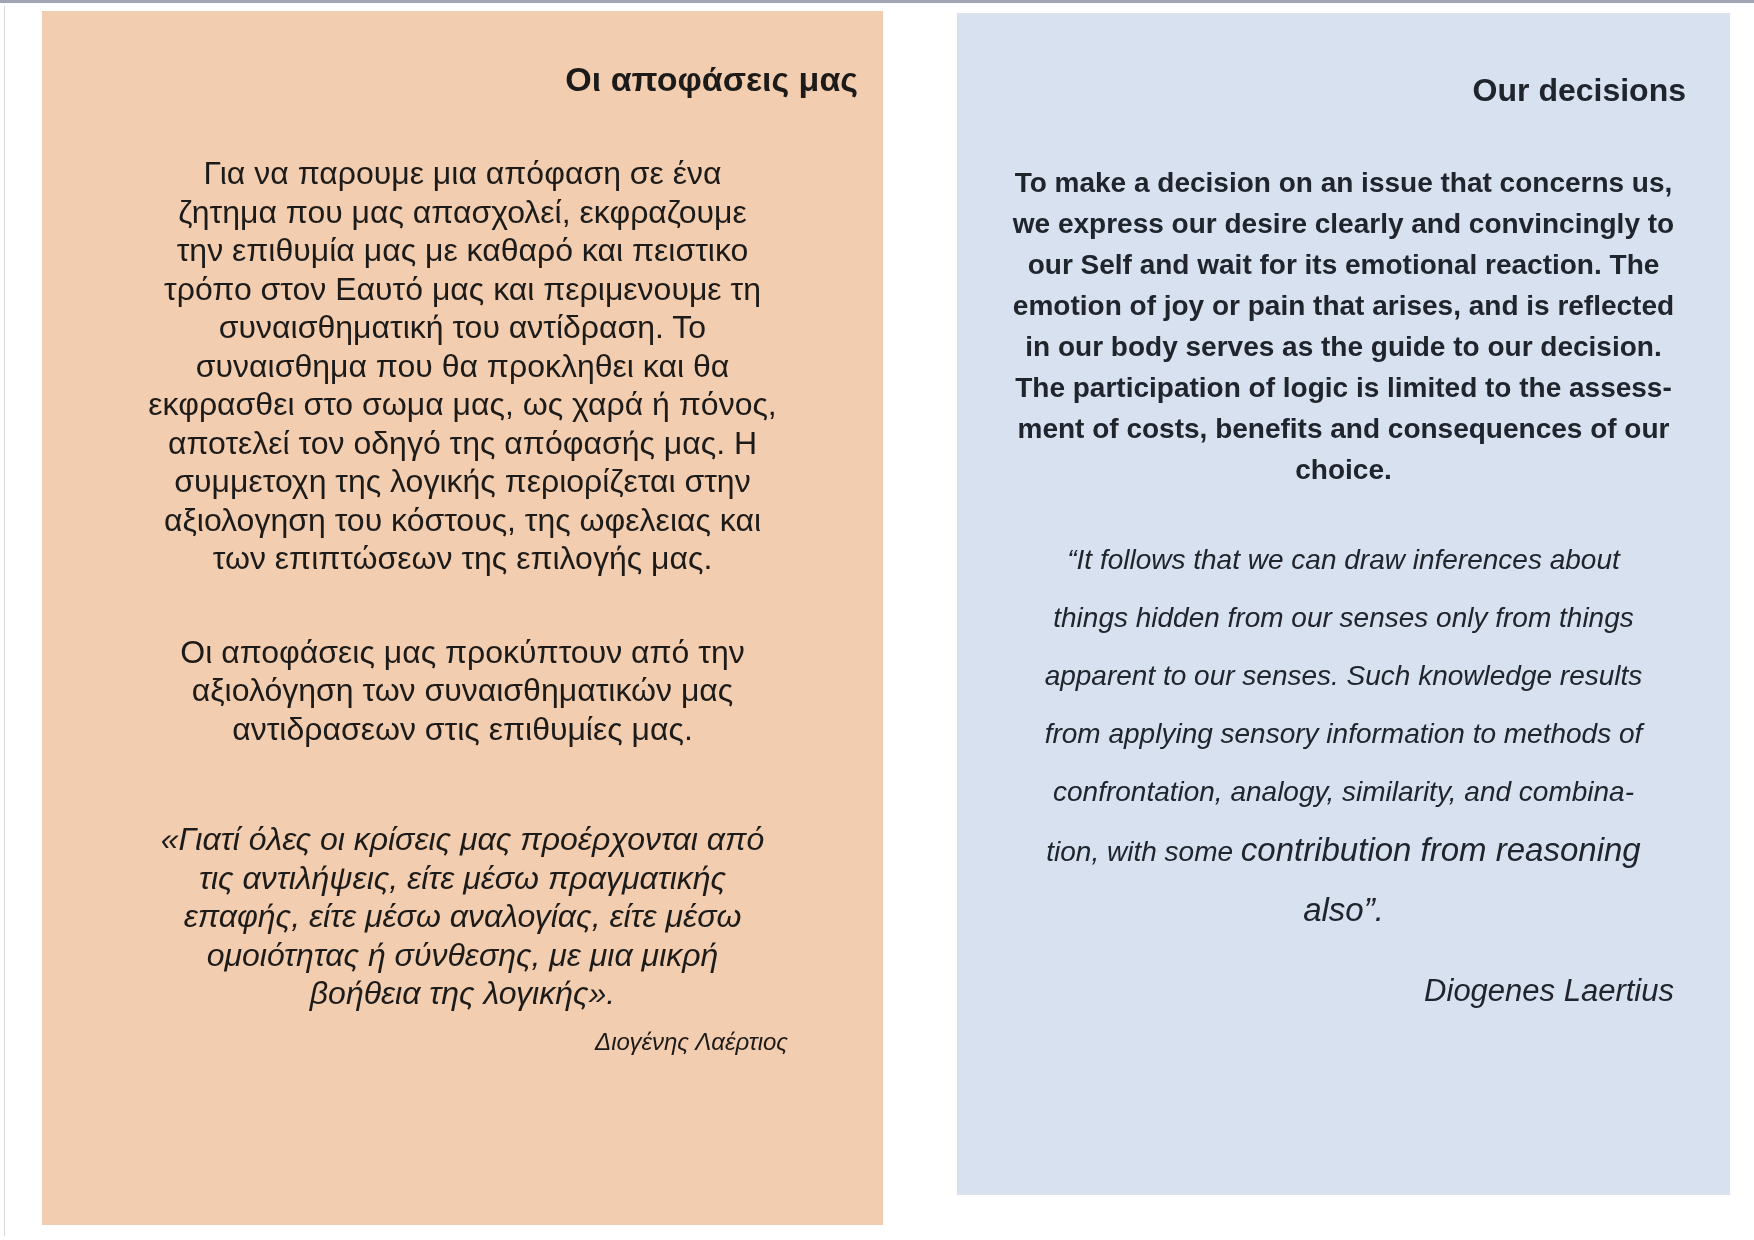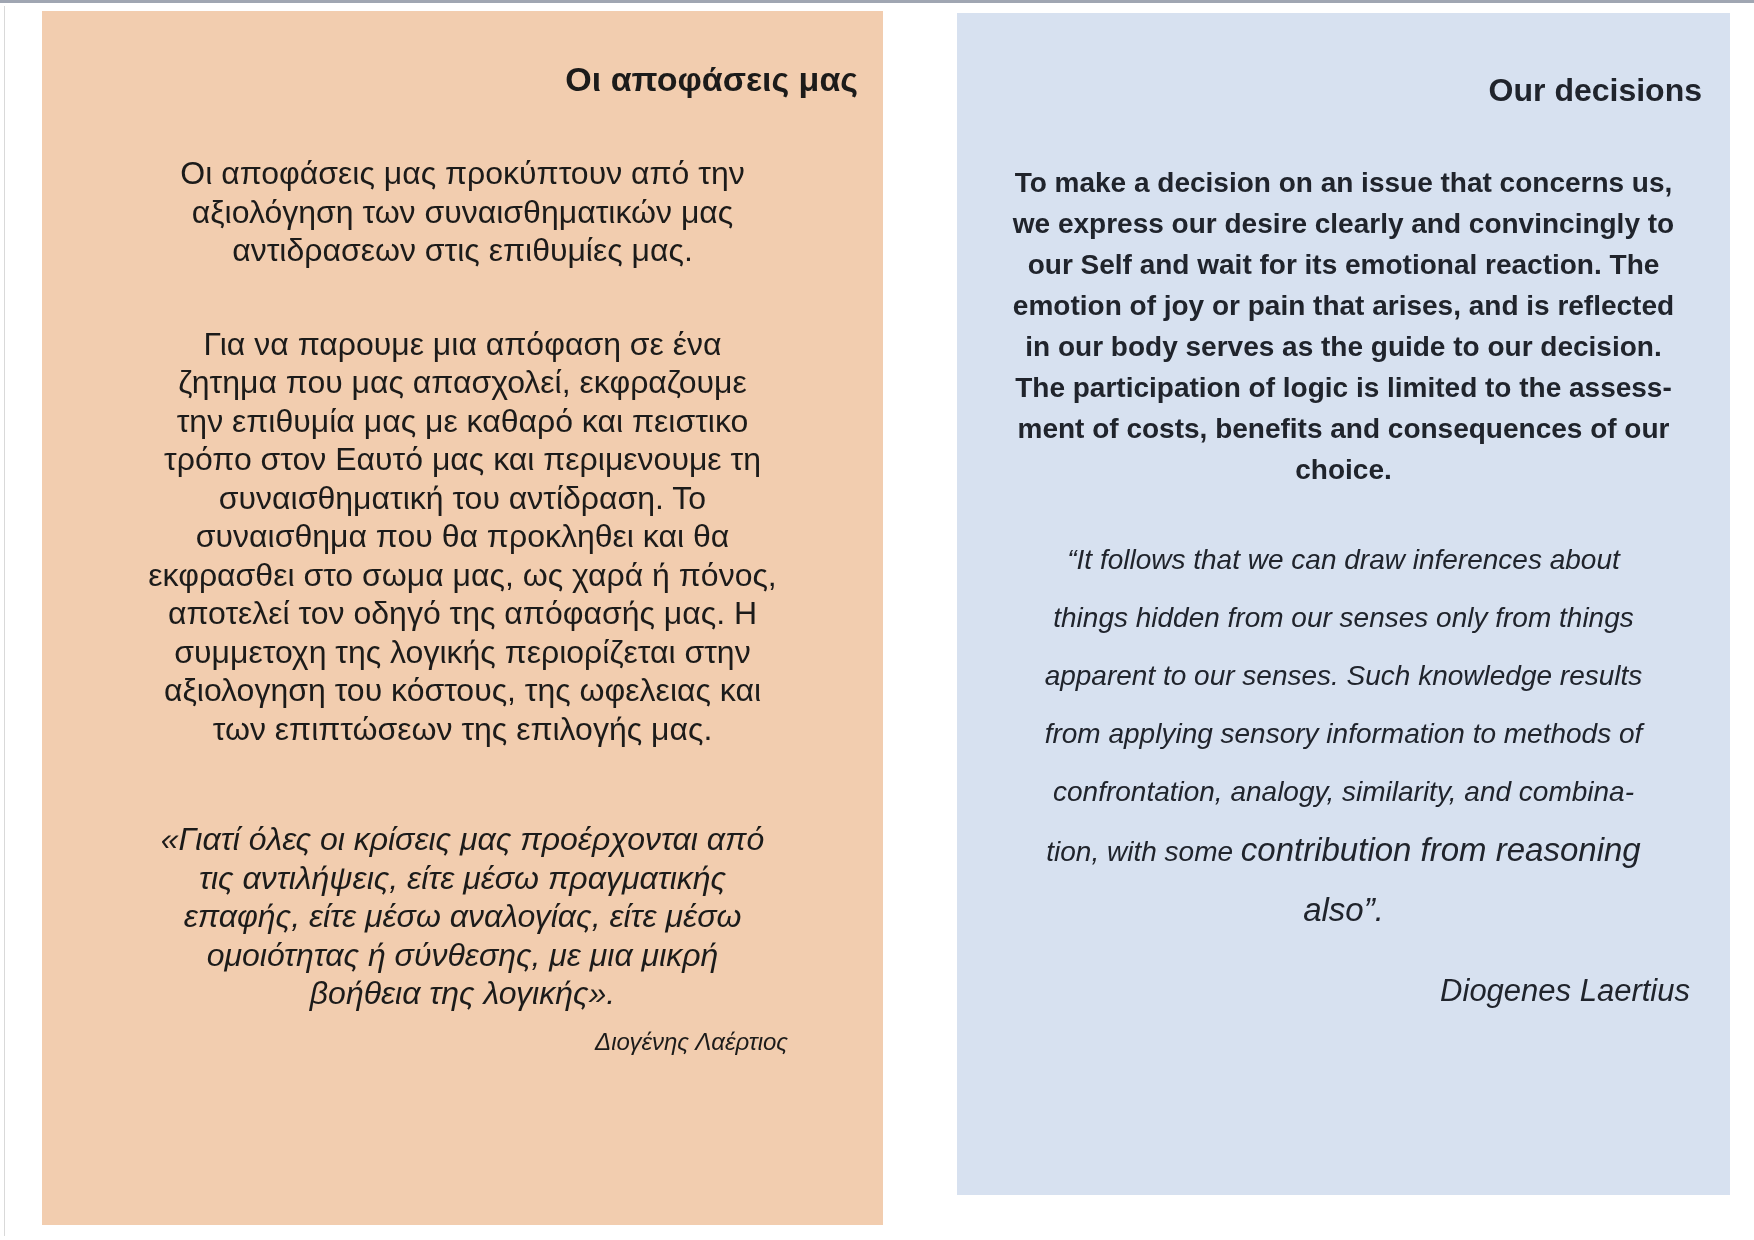--- a/index.html
+++ b/index.html
@@ -35,21 +35,21 @@
     width: 841px; height: 1214px;
     background: #f2cdaf;
     color: #1c1b1a;
     padding: 0 25px;
   }
   .panel-english {
     left: 957px; top: 13px;
     width: 773px; height: 1182px;
     background: #d7e1f0;
     color: #20242c;
-    padding: 0 28px;
+    padding: 0 44px;
   }
   .panel-title {
     text-align: right;
     font-weight: bold;
     white-space: pre-line;
   }
   .panel-greek .panel-title {
     margin-top: 48px;
     font-size: 34px;
     line-height: 40px;
@@ -111,34 +111,34 @@
   }
 </style>
 </head>
 <body>
 
 <div class="top-edge-line"></div>
 <div class="left-edge-line"></div>
 
 <div class="panel panel-greek">
   <div class="panel-title">Οι αποφάσεις μας</div>
-  <div class="para para-1">Οι αποφάσεις μας προκύπτουν από την
-αξιολόγηση των συναισθηματικών μας
-αντιδρασεων στις επιθυμίες μας.</div>
   <div class="para para-2">Για να παρουμε μια απόφαση σε ένα
 ζητημα που μας απασχολεί, εκφραζουμε
 την επιθυμία μας με καθαρό και πειστικο
 τρόπο στον Εαυτό μας και περιμενουμε τη
 συναισθηματική του αντίδραση. Το
 συναισθημα που θα προκληθει και θα
 εκφρασθει στο σωμα μας, ως χαρά ή πόνος,
 αποτελεί τον οδηγό της απόφασής μας. Η
 συμμετοχη της λογικής περιορίζεται στην
 αξιολογηση του κόστους, της ωφελειας και
 των επιπτώσεων της επιλογής μας.</div>
+  <div class="para para-1">Οι αποφάσεις μας προκύπτουν από την
+αξιολόγηση των συναισθηματικών μας
+αντιδρασεων στις επιθυμίες μας.</div>
   <div class="quote">«Γιατί όλες οι κρίσεις μας προέρχονται από
 τις αντιλήψεις, είτε μέσω πραγματικής
 επαφής, είτε μέσω αναλογίας, είτε μέσω
 ομοιότητας ή σύνθεσης, με μια μικρή
 βοήθεια της λογικής».</div>
   <div class="attribution">Διογένης Λαέρτιος</div>
 </div>
 
 <div class="panel panel-english">
   <div class="panel-title">Our decisions</div>

